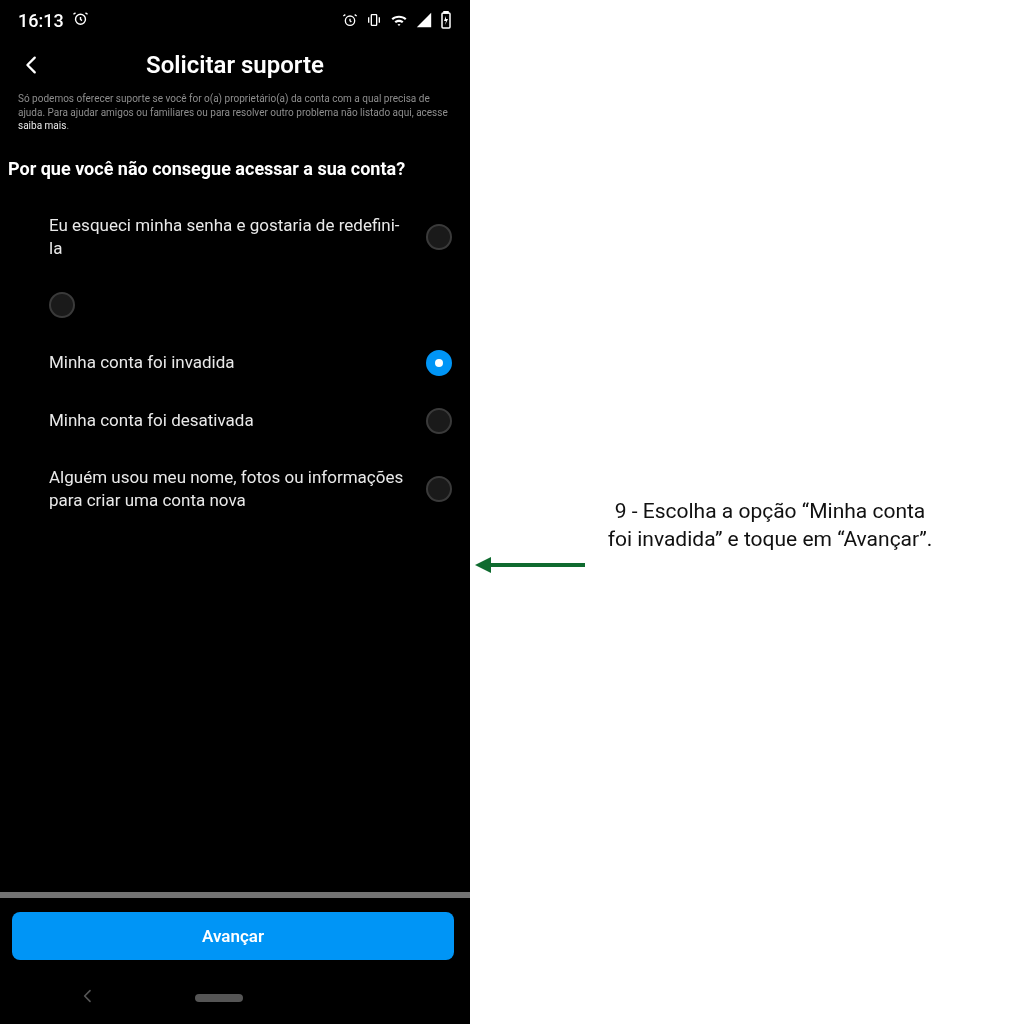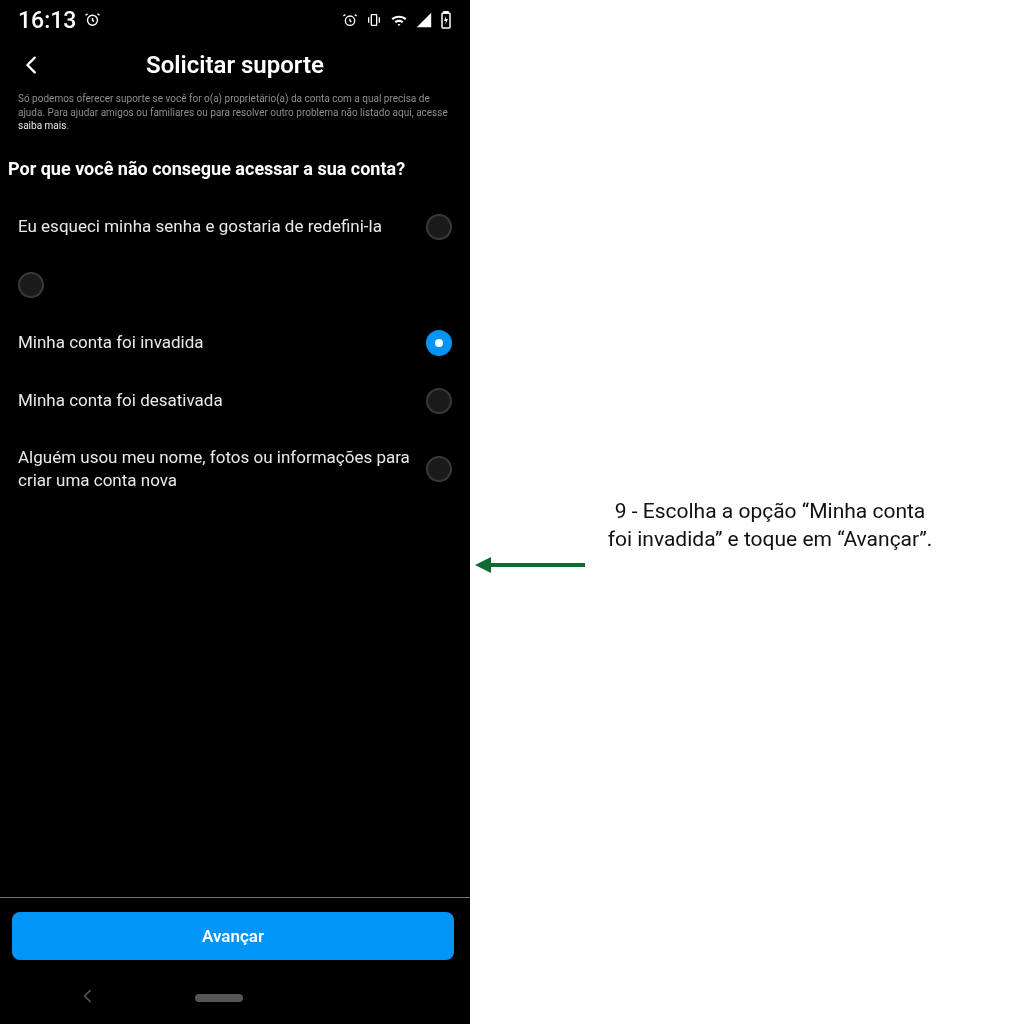--- a/index.html
+++ b/index.html
@@ -21,21 +21,21 @@
     color: #ffffff;
     display: flex;
     flex-direction: column;
   }
   .status-bar {
     height: 40px;
     display: flex;
     align-items: center;
     justify-content: space-between;
     padding: 0 18px;
-    font-size: 23px;
+    font-size: 18px;
     font-weight: 500;
   }
   .status-left { display:flex; align-items:center; gap:8px; }
   .status-right { display:flex; align-items:center; gap:8px; }
   .status-right svg { display:block; }
   .header {
     display: flex;
     align-items: center;
     padding: 10px 18px 8px 18px;
     position: relative;
@@ -62,20 +62,21 @@
   .desc .link { color: #e9e9e9; }
   .question {
     padding: 14px 18px 8px 8px;
     font-size: 18px;
     font-weight: 700;
     line-height: 1.3;
     color:#fff;
   }
   .options {
     padding: 10px 0;
+    margin-left: 31px;
   }
   .option {
     display:flex;
     align-items:center;
     justify-content:space-between;
     padding: 16px 18px;
     gap: 16px;
   }
   .option-label {
     font-size: 17px;
@@ -100,21 +101,21 @@
     position:absolute;
     width:8px; height:8px;
     background:#fff;
     border-radius:50%;
     top:50%; left:50%;
     transform:translate(-50%,-50%);
   }
   .footer {
     margin-top:auto;
     padding: 14px 16px 18px 12px;
-    border-top: 1px solid #737373;
+    border-top: 6px solid #737373;
   }
   .primary-btn {
     width:100%;
     background:#0095f6;
     color:#fff;
     font-size:17px;
     font-weight:600;
     border:none;
     border-radius:8px;
     padding:14px 0;

